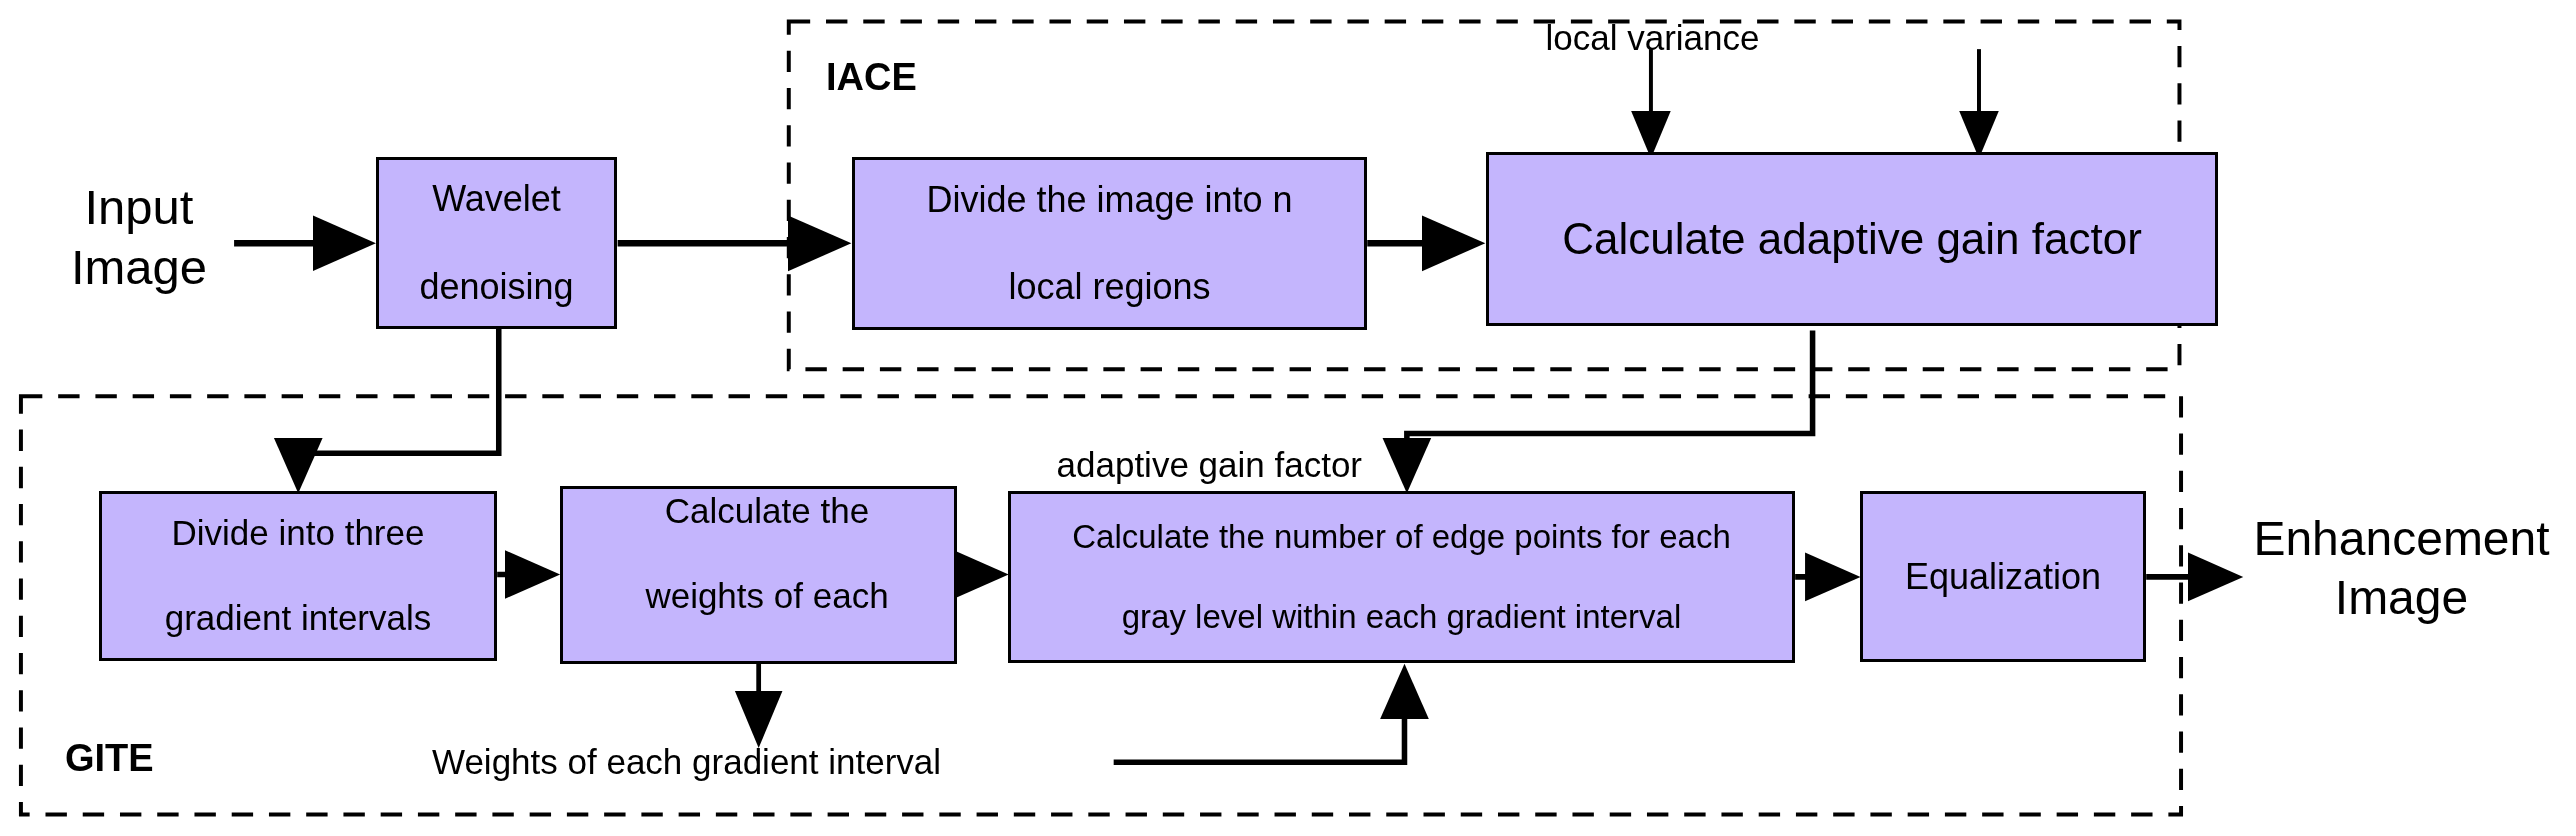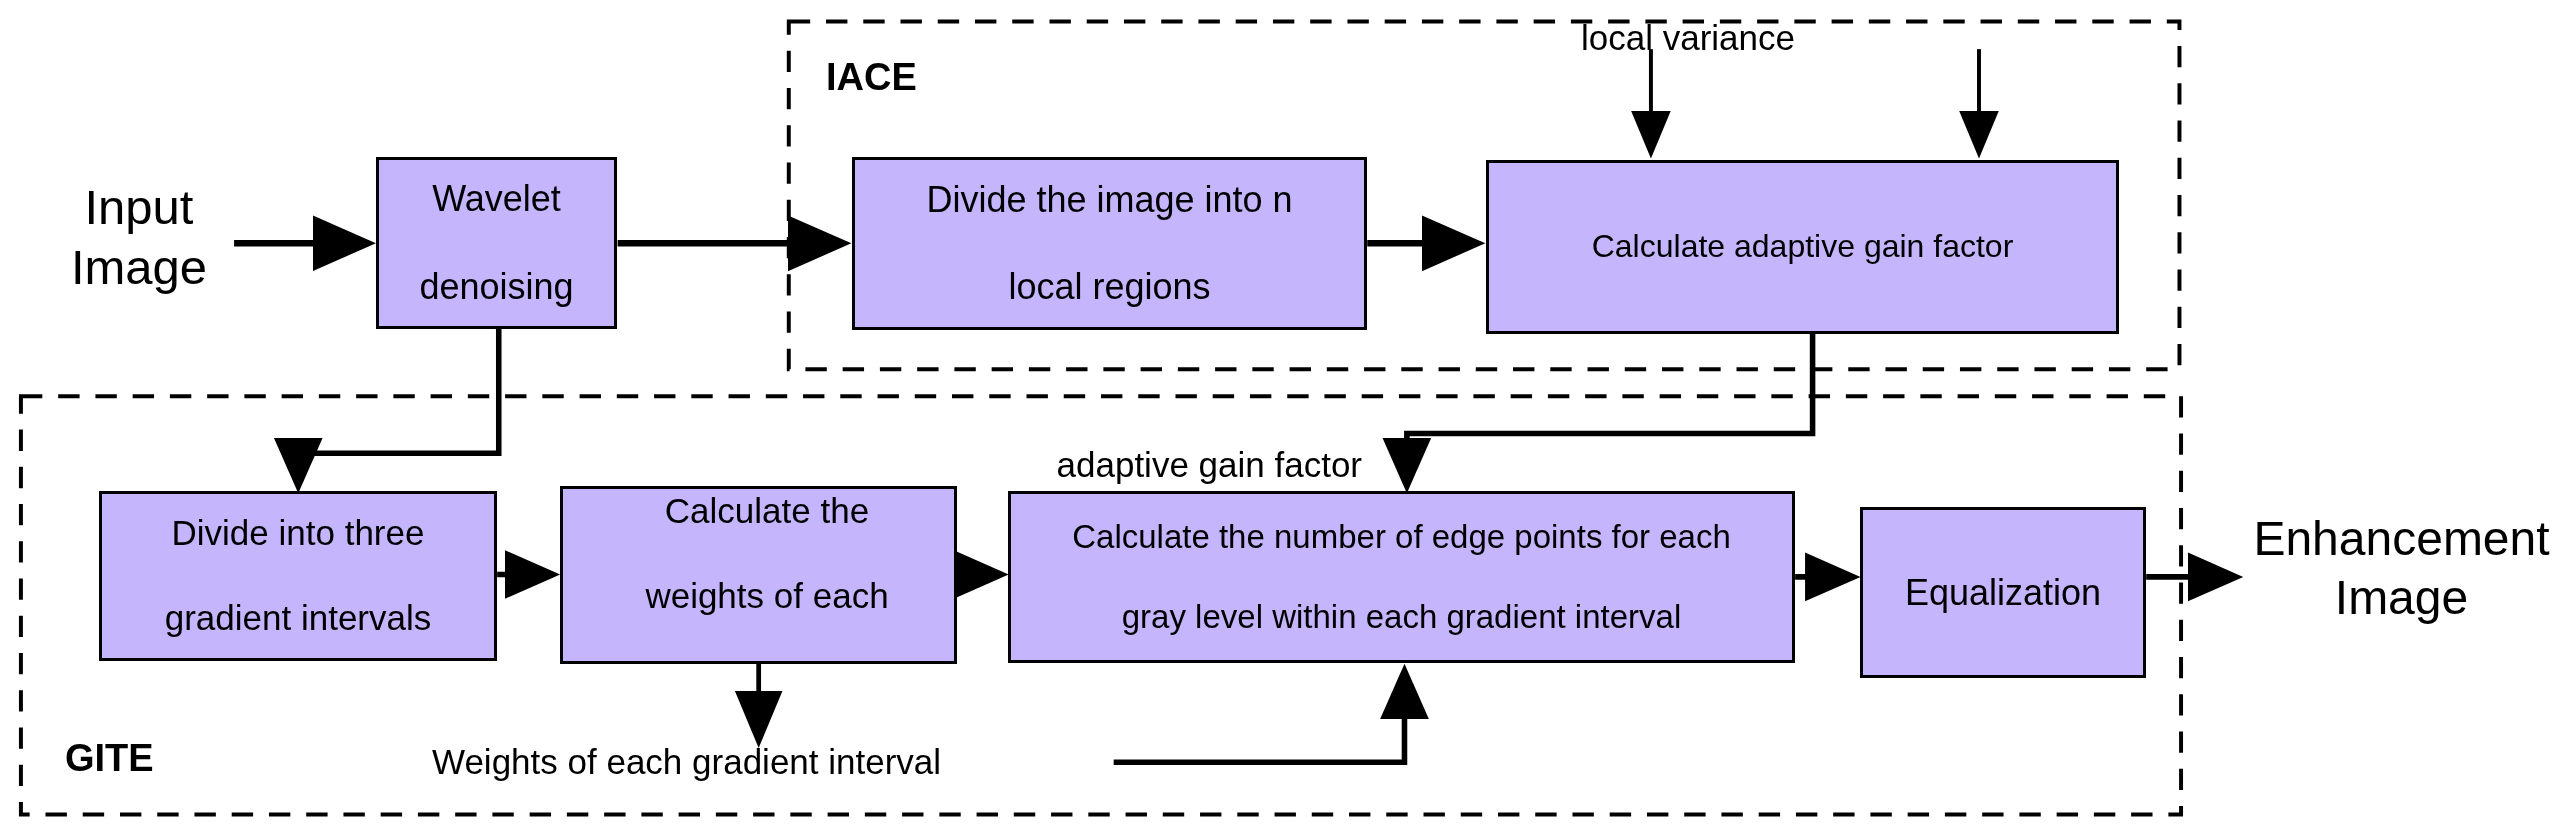--- a/index.html
+++ b/index.html
@@ -18,21 +18,21 @@
     background:#c4b5fd;
     display:flex;align-items:center;justify-content:center;
     text-align:center;
     box-sizing:border-box;
     line-height:1.22;
   }
   .node span{display:block;padding:0 8px;}
   .free-label{
     position:absolute;
     white-space:nowrap;
-    text-align:right;
+    text-align:center;
     line-height:1.18;
   }
   .group-label{
     position:absolute;
     font-weight:bold;
     white-space:nowrap;
   }
   .io-label{
     position:absolute;
     text-align:center;
@@ -109,21 +109,21 @@
     </span>
   </div>
 
   <div class="node" style="left:852px; top:157px; width:515px; height:173px; font-size:36px;">
     <span>
       <span>Divide the image into n</span><br>
       <span>local regions</span>
     </span>
   </div>
 
-  <div class="node" style="left:1486px; top:160px; width:633px; height:174px; font-size:32px;">
+  <div class="node" style="left:1486px; top:152px; width:732px; height:174px; font-size:44px;">
     <span>Calculate adaptive gain factor</span>
   </div>
 
   <div class="node" style="left:99px; top:491px; width:398px; height:170px; font-size:35px;">
     <span>
       <span>Divide into three</span><br>
       <span>gradient intervals</span>
     </span>
   </div>
 
@@ -134,18 +134,18 @@
     </span>
   </div>
 
   <div class="node" style="left:1008px; top:491px; width:787px; height:172px; font-size:33px;">
     <span>
       <span>Calculate the number of edge points for each</span><br>
       <span>gray level within each gradient interval</span>
     </span>
   </div>
 
-  <div class="node" style="left:1860px; top:491px; width:286px; height:171px; font-size:36px;margin-top:16px;">
+  <div class="node" style="left:1860px; top:491px; width:286px; height:171px; font-size:36px;">
     <span>Equalization</span>
   </div>
 
 </div>
 
 
 </body></html>

